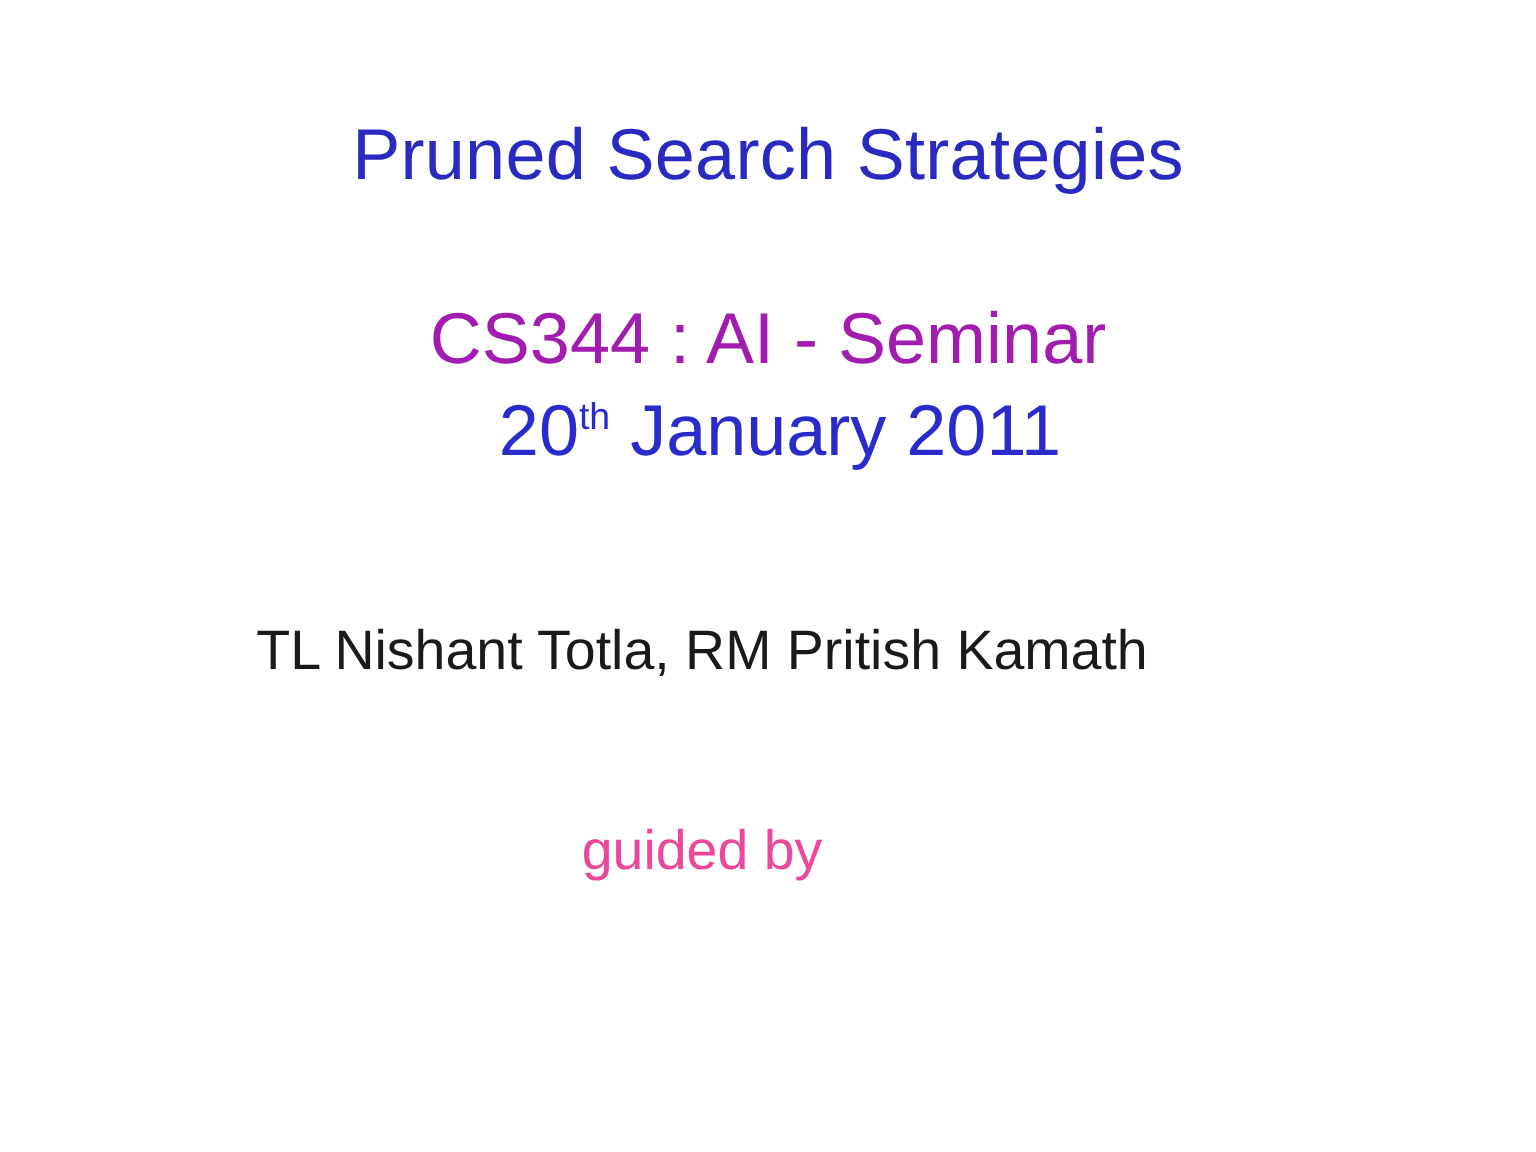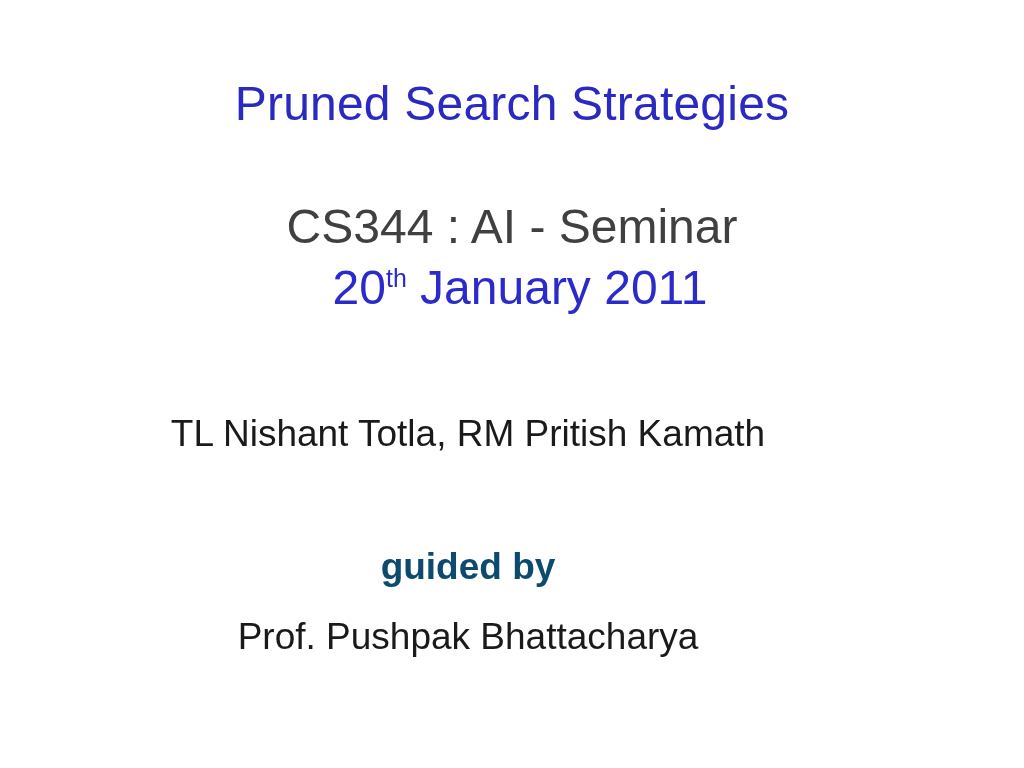--- a/index.html
+++ b/index.html
@@ -42,21 +42,21 @@
   }
 
   .title-spacer {
     height: 62px;
   }
 
   .course-line {
     font-size: 48px;
     line-height: 62px;
     font-weight: 400;
-    color: #404040;
+    color: #a21caf;
     white-space: nowrap;
   }
 
   .date-line {
     font-size: 48px;
     line-height: 60px;
     font-weight: 400;
     color: #2B2BCC;
     white-space: nowrap;
     padding-left: 16px;
@@ -85,22 +85,22 @@
     white-space: nowrap;
   }
 
   .body-gap {
     height: 64px;
   }
 
   .guided-line {
     font-size: 37px;
     line-height: 70px;
-    font-weight: 700;
-    color: #0c4a6e;
+    font-weight: 400;
+    color: #ec4899;
     white-space: nowrap;
   }
 
   .professor-line {
     font-size: 37px;
     line-height: 70px;
     font-weight: 400;
     color: #1A1A1A;
     white-space: nowrap;
   }
@@ -124,17 +124,16 @@
 
   <div class="body-block">
 
     <div class="presenter-line">TL Nishant Totla, RM Pritish Kamath</div>
 
 
     <div class="body-gap"></div>
 
     <div class="guided-line">guided by</div>
 
-    <div class="professor-line">Prof. Pushpak Bhattacharya</div>
 
   </div>
 
 </div>
 
 </body></html>

